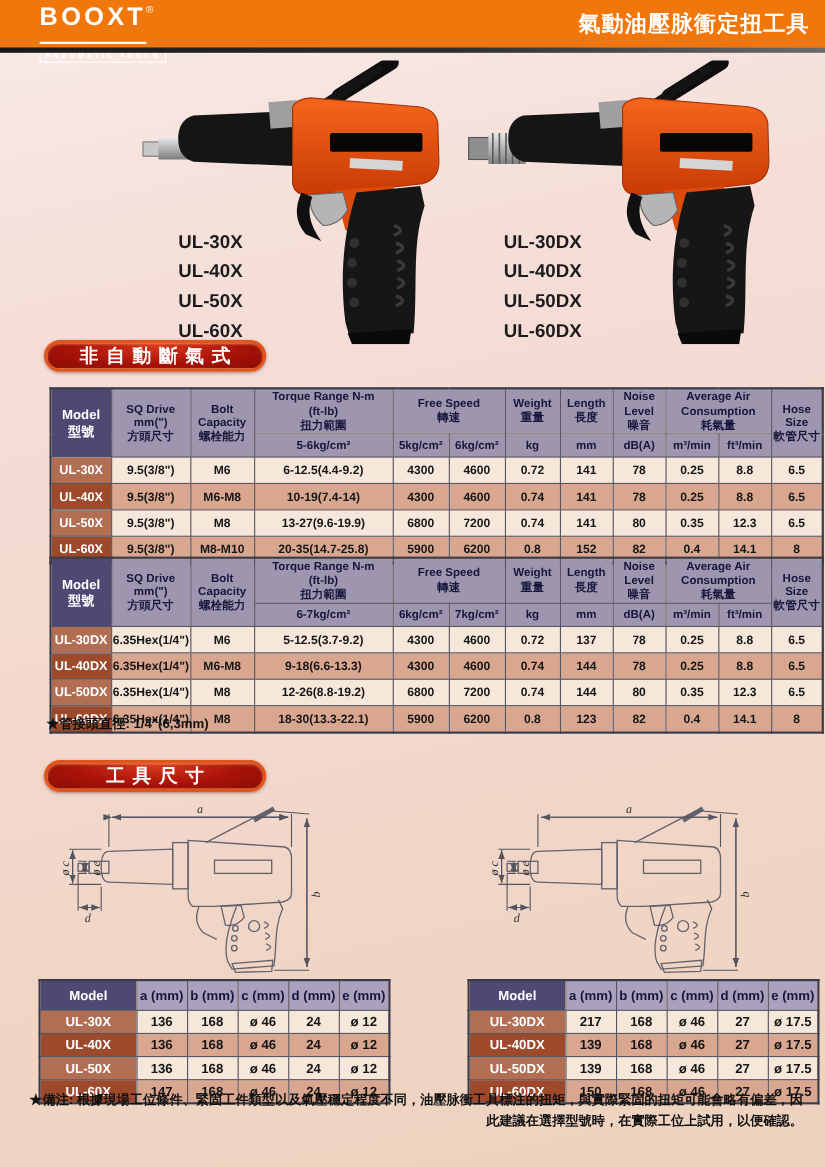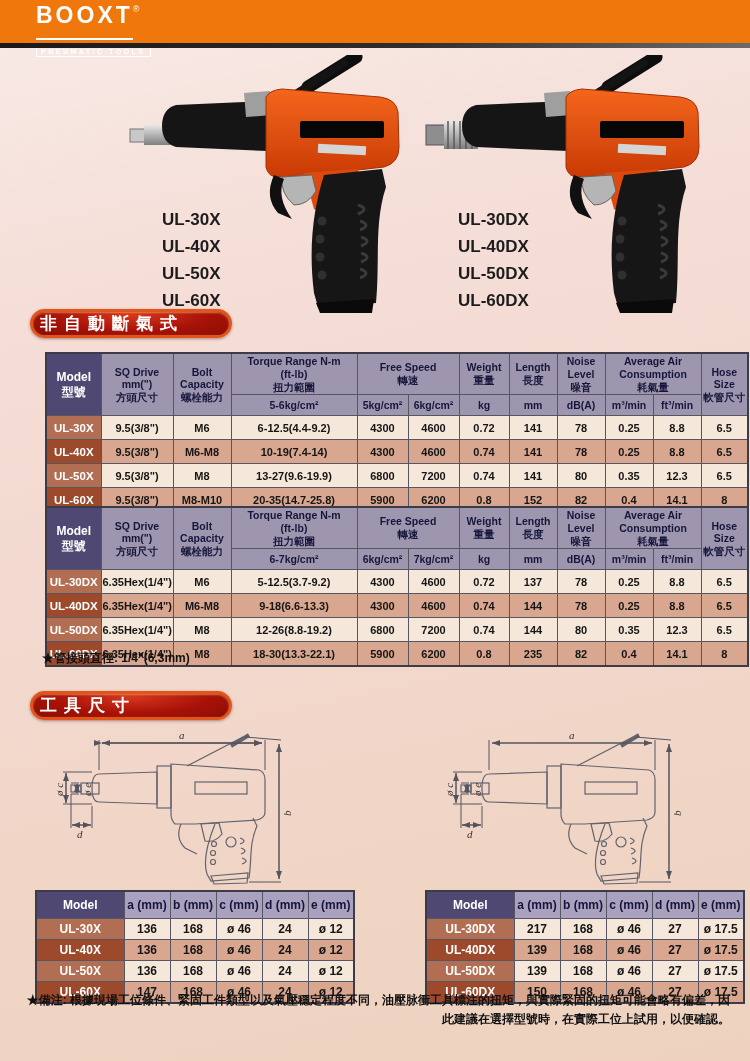--- a/index.html
+++ b/index.html
@@ -17,24 +17,24 @@
     border-bottom:2px solid #fff;padding-bottom:12px;display:inline-block;}
   .logo-reg{font-size:9px;vertical-align:top;}
   .logo-sub{display:inline-block;border:1px solid #fff;font-size:7px;font-weight:bold;
     letter-spacing:2.5px;padding:1px 4px;margin-top:2px;}
   .page-title{position:absolute;right:14px;top:0;height:43px;line-height:45px;
     color:#fff;font-size:20px;font-weight:bold;letter-spacing:1px;}
   
   .photo{position:absolute;width:290px;height:258px;}
   .models{position:absolute;font-size:17px;font-weight:bold;color:#1c1c1c;line-height:27px;}
   
-  .badge{position:absolute;left:30px;width:196px;height:23px;border-radius:15px;
+  .badge{position:absolute;left:40px;width:196px;height:23px;border-radius:15px;
     border:3px solid #e0551c;
     background:radial-gradient(ellipse at 50% 15%,#d6361c 0%,#a81208 55%,#8a0e05 100%);
-    color:#fff;font-size:17px;font-weight:bold;text-align:left;line-height:23px;
+    color:#fff;font-size:17px;font-weight:bold;text-align:center;line-height:23px;
     letter-spacing:7px;text-indent:7px;
     box-shadow:0 1px 3px rgba(90,20,10,.45), inset 0 1px 2px rgba(255,200,120,.55);}
   
   table.spec{position:absolute;left:45px;width:665px;border-collapse:collapse;
     table-layout:fixed;border:2px solid #3c3c48;}
   table.spec th, table.spec td{border:1px solid #565662;text-align:center;
     padding:1px 1px;overflow:hidden;}
   table.spec thead th{background:#9e96ae;color:#16163c;font-weight:bold;
     font-size:10.5px;line-height:1.22;}
   table.spec thead th.model-h{background:#4f4873;color:#fff;font-size:12px;}
@@ -107,20 +107,21 @@
       <path d="M205,112 q8,3 0,6 M206,122 q8,3 0,6 M207,132 q8,3 0,6"></path>
     </g>
   </defs>
 </svg>
 
 <div class="header">
   <div class="logo">
     <span class="logo-main">BOOXT</span><span class="logo-reg">®</span><br>
     <span class="logo-sub">PNEUMATIC TOOLS</span>
   </div>
+  <div class="page-title">氣動油壓脉衝定扭工具</div>
 </div>
 <div class="header-shadow"></div>
 
 <svg class="photo" style="left:118px;top:55px" viewBox="0 0 290 258">
   <path d="M190,32 L238,2" stroke="#0d0d0d" stroke-width="13" stroke-linecap="round"></path>
   <path d="M148,58 L226,8" stroke="#141414" stroke-width="8" stroke-linecap="round"></path>
   <rect x="12" y="74" width="16" height="13" fill="#c8c8c8" stroke="#777"></rect>
   <rect x="26" y="70" width="34" height="20" fill="url(#metalGrad)"></rect>
   <path d="M58,50 L150,46 L150,96 L58,92 Q44,88 44,71 Q44,54 58,50 Z" fill="#151515"></path>
   <polygon points="126,38 152,36 154,60 128,62" fill="#9f9f9f"></polygon>
@@ -360,21 +361,21 @@
         <td class="">6.5</td>
       </tr>
       <tr class="even">
         <td class="model">UL-60DX</td>
         <td class="">6.35Hex(1/4")</td>
         <td class="">M8</td>
         <td class="">18-30(13.3-22.1)</td>
         <td class="">5900</td>
         <td class="">6200</td>
         <td class="">0.8</td>
-        <td class="">235</td>
+        <td class="">123</td>
         <td class="">82</td>
         <td class="">0.4</td>
         <td class="">14.1</td>
         <td class="">8</td>
       </tr>
     </tbody>
   </table>
 
 <div class="spec-notes">
   <div>★管接頭直徑: 1/4"(6,3mm)</div>

